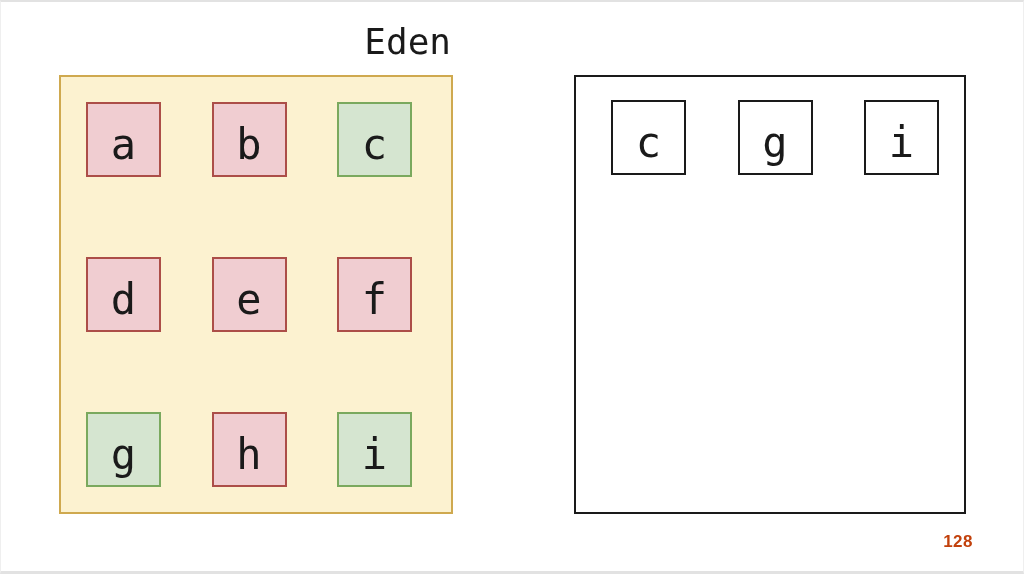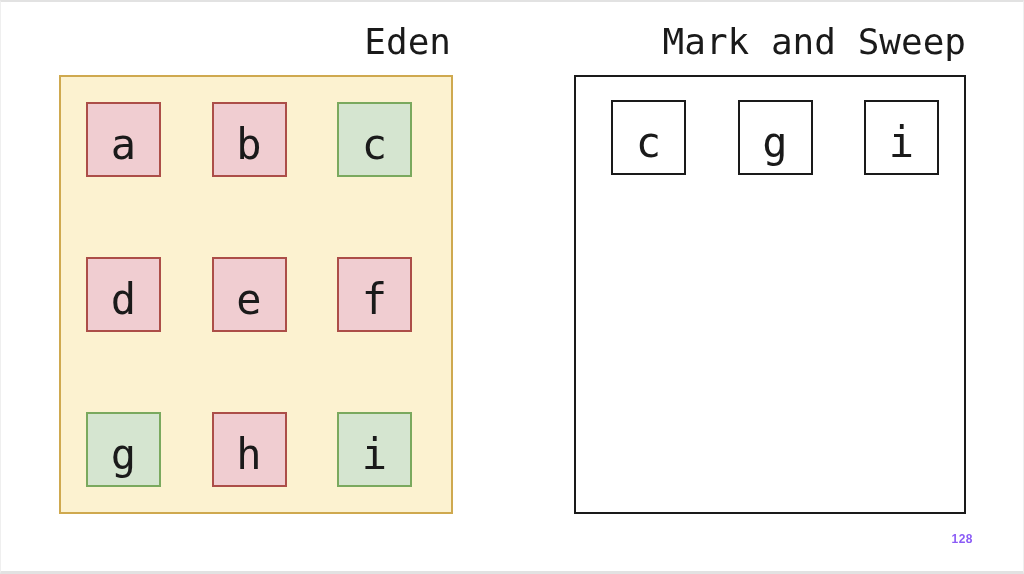--- a/index.html
+++ b/index.html
@@ -90,23 +90,23 @@
     background: var(--plain-fill);
     border: 2px solid var(--plain-border);
   }
 
   .page-number {
     position: absolute;
     top: 530px;
     right: 50px;
     font-family: "Liberation Sans", sans-serif;
     font-weight: bold;
-    font-size: 12px;
+    font-size: 17px;
     letter-spacing: 0.5px;
-    color: #8b5cf6;
+    color: #c2410c;
   }
 </style>
 </head>
 <body>
 
 <div class="slide" style="--cream-fill: #FCF2D0; --gold-border: #CFA94F; --pink-fill: #F0CDD1; --pink-border: #AC4E48; --green-fill: #D5E5D0; --green-border: #7AA95E; --plain-fill: #FFFFFF; --plain-border: #1A1A1A; --text: #1A1A1A;">
 
   <div class="panel-title eden-title">Eden</div>
 
   <div class="memory-box eden-box" id="eden-box">
@@ -120,21 +120,20 @@
         <div class="cell pink">e</div>
         <div class="cell pink">f</div>
       </div>
       <div class="cell-row">
         <div class="cell green">g</div>
         <div class="cell pink">h</div>
         <div class="cell green">i</div>
       </div>
     </div>
 
-  <div class="panel-title ms-title">Mark and Sweep</div>
 
   <div class="memory-box ms-box" id="ms-box">
       <div class="cell-row">
         <div class="cell plain">c</div>
         <div class="cell plain">g</div>
         <div class="cell plain">i</div>
       </div>
     </div>
 
   <div class="page-number">128</div>

